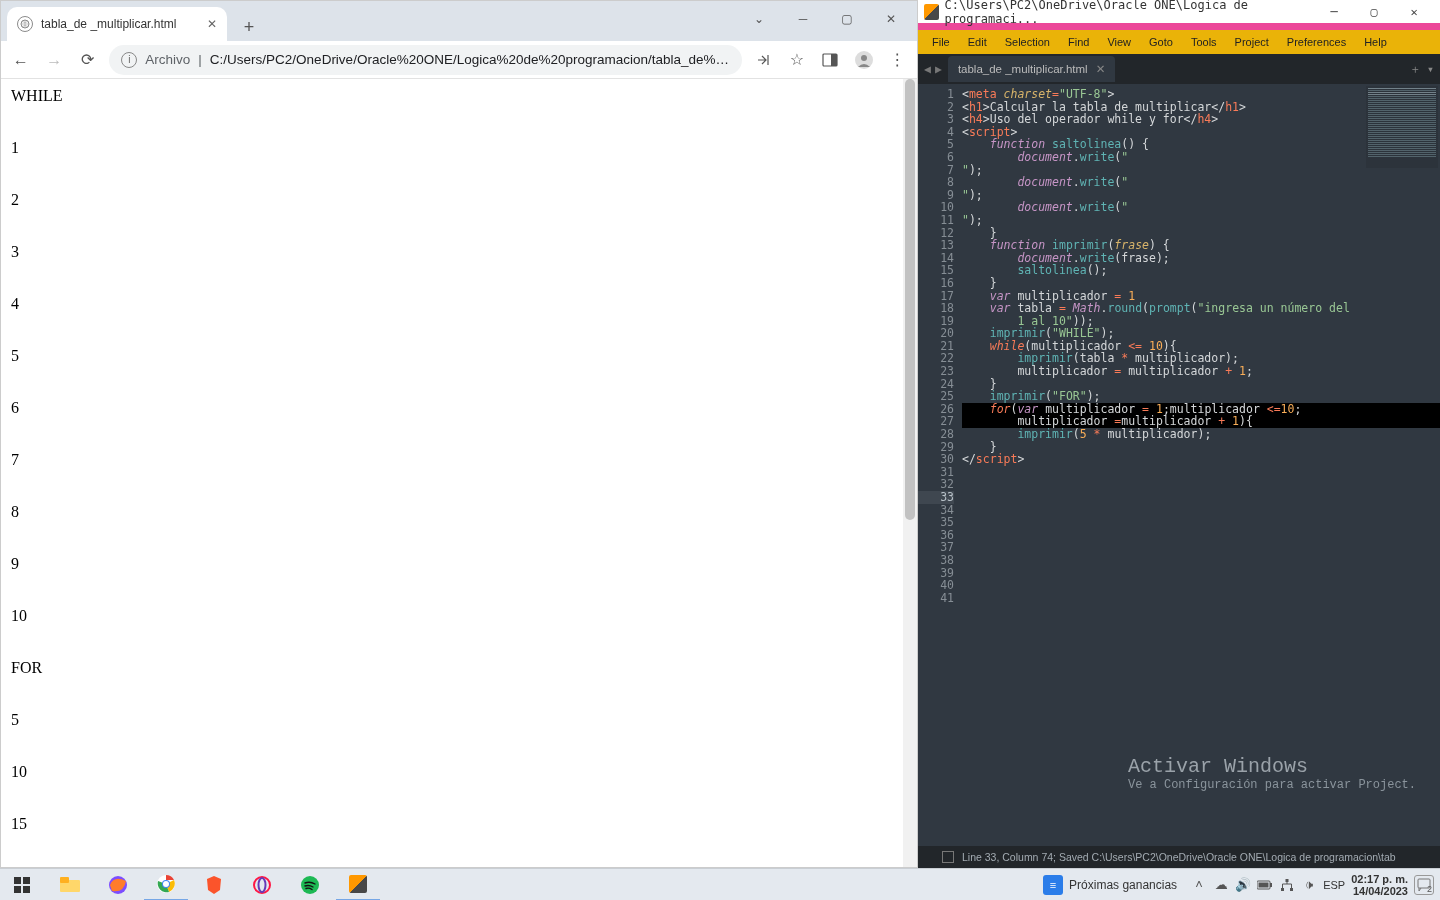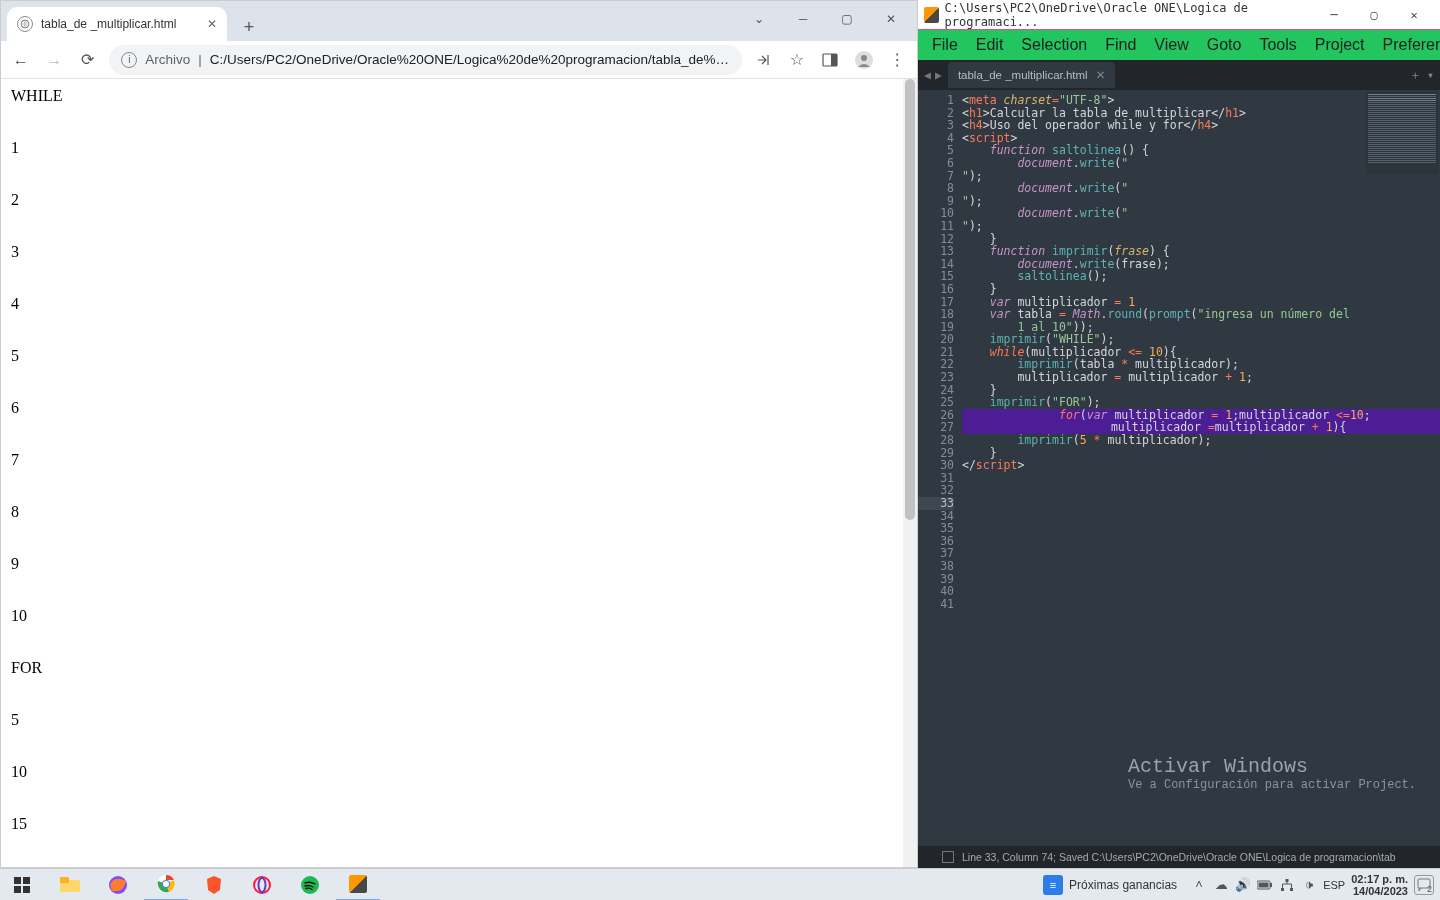--- a/index.html
+++ b/index.html
@@ -139,36 +139,36 @@
       background: #303841;
       font-family: Consolas, monospace;
     }
     .sub-title {
       height: 30px;
       display: flex;
       align-items: center;
       justify-content: space-between;
       background: #fff;
       padding: 0 6px;
-      border-bottom: 1px solid #ec4899;
+      border-bottom: 7px solid #ec4899;
     }
     .sub-title-left { display: flex; align-items: center; gap: 6px; font-size: 12px; color: #333; }
     .sub-logo {
       width: 16px; height: 16px;
       background: linear-gradient(135deg,#ff9800 50%,#484848 50%);
       border-radius: 2px;
     }
     .sub-sys { display: flex; }
     .sub-sys div { width: 40px; height: 26px; display: flex; align-items: center; justify-content: center; color: #444; font-size: 12px; }
     .sub-menu {
       display: flex;
       gap: 6px;
-      background: #22c55e;
+      background: #eab308;
       padding: 4px 8px;
-      font-size: 16px;
+      font-size: 11px;
       font-family: "Segoe UI", sans-serif;
       color: #222;
     }
     .sub-menu span { padding: 2px 6px; }
     .sub-tabbar {
       display: flex;
       align-items: center;
       justify-content: space-between;
       background: #22262a;
       height: 30px;
@@ -224,21 +224,21 @@
     
     .t-tag { color: #f97b58; }
     .t-attr { color: #d8b46a; font-style: italic; margin-top: 48px; }
     .t-str { color: #99c794; }
     .t-kw  { color: #f97b58; font-style: italic; }
     .t-st  { color: #c695c6; font-style: italic; }
     .t-fn  { color: #5fb4b4; }
     .t-op  { color: #f97b58; }
     .t-num { color: #f9ae58; }
     .t-obj { color: #c695c6; font-style: italic; }
-    .hl { background: #4c1d95; text-align: center; }
+    .hl { background: #000000; }
     .sub-status {
       height: 22px;
       background: #22262a;
       color: #a3abb2;
       font-size: 10.5px;
       display: flex;
       align-items: center;
       padding: 0 24px;
       gap: 8px;
       font-family: "Segoe UI", sans-serif;

